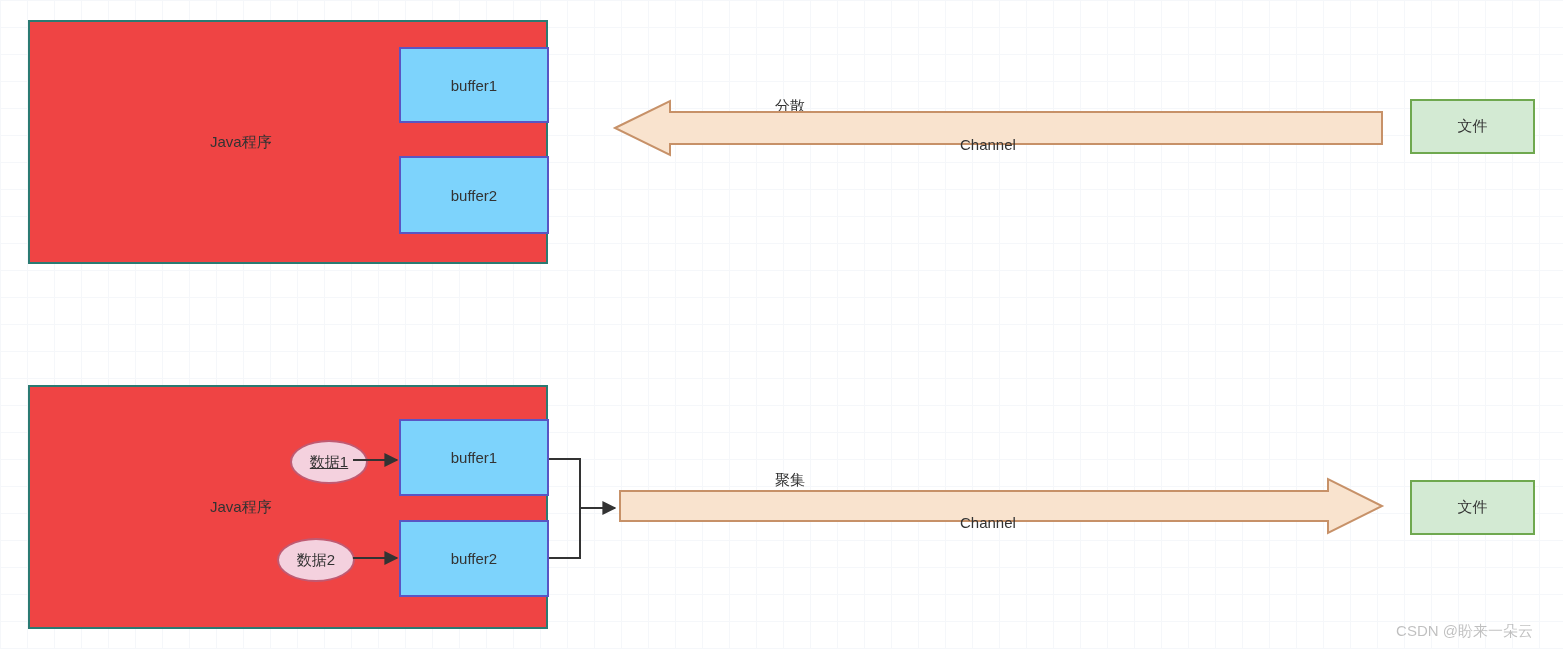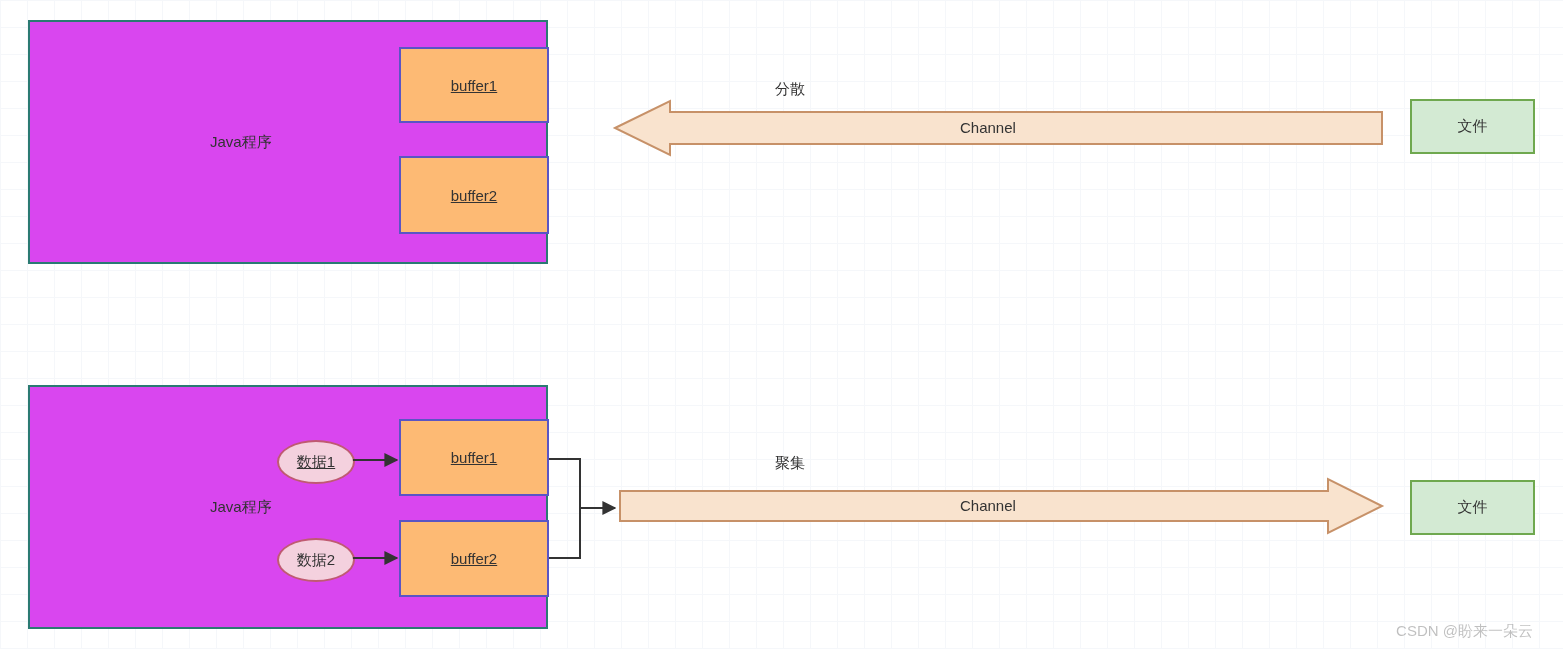--- a/index.html
+++ b/index.html
@@ -15,31 +15,31 @@
     position: relative;
     color: #333;
   }
   .box {
     position: absolute;
     box-sizing: border-box;
     display: flex;
     align-items: center;
     justify-content: center;
   }
-  .java-box   { border: 2px solid #2b7a72; background: #d946ef; }
-  .buffer-box { border: 2px solid #5a55c4; background: #fdba74; text-decoration: underline; }
+  .java-box   { border: 2px solid #2b7a72; background: #ef4444; }
+  .buffer-box { border: 2px solid #5a55c4; background: #7dd3fc; }
   .file-box   { border: 2px solid #6fa84f; background: #d3ead3; }
   .data-ellipse {
     position: absolute;
     border: 2px solid #c05a72;
     background: #f4d1de;
     border-radius: 50%;
     display: flex; align-items: center; justify-content: center;
   }
-  .label { position: absolute; background: transparent; }
+  .label { position: absolute; background: transparent; margin-top: 17px; }
   .watermark { position: absolute; color: rgba(0,0,0,.25); font-size: 15px; }
   svg { position: absolute; left:0; top:0; overflow: visible; }
 </style>
 </head>
 <body>
 
 <div class="box java-box" style="left:28px; top:20px; width:520px; height:244px;">
   <span style="position:absolute; left:180px;">Java程序</span>
 </div>
 
@@ -69,21 +69,21 @@
   <span style="position:absolute; left:180px;">Java程序</span>
 </div>
 
 <div class="box buffer-box" style="left:399px; top:419px; width:150px; height:77px;">
   <span>buffer1</span>
 </div>
 <div class="box buffer-box" style="left:399px; top:520px; width:150px; height:77px;">
   <span>buffer2</span>
 </div>
 
-<div class="data-ellipse" style="left:277px; top:440px; width:74px; height:40px;text-decoration:underline;">
+<div class="data-ellipse" style="left:290px; top:440px; width:74px; height:40px;text-decoration:underline;">
   <span>数据1</span>
 </div>
 <div class="data-ellipse" style="left:277px; top:538px; width:74px; height:40px;text-align:right;">
   <span>数据2</span>
 </div>
 
 <svg width="1563" height="649">
   <defs>
     <marker id="arr" viewBox="0 0 10 10" refX="9" refY="5" markerWidth="7" markerHeight="7" orient="auto">
       <path d="M0,0 L10,5 L0,10 z" fill="#333"></path>

